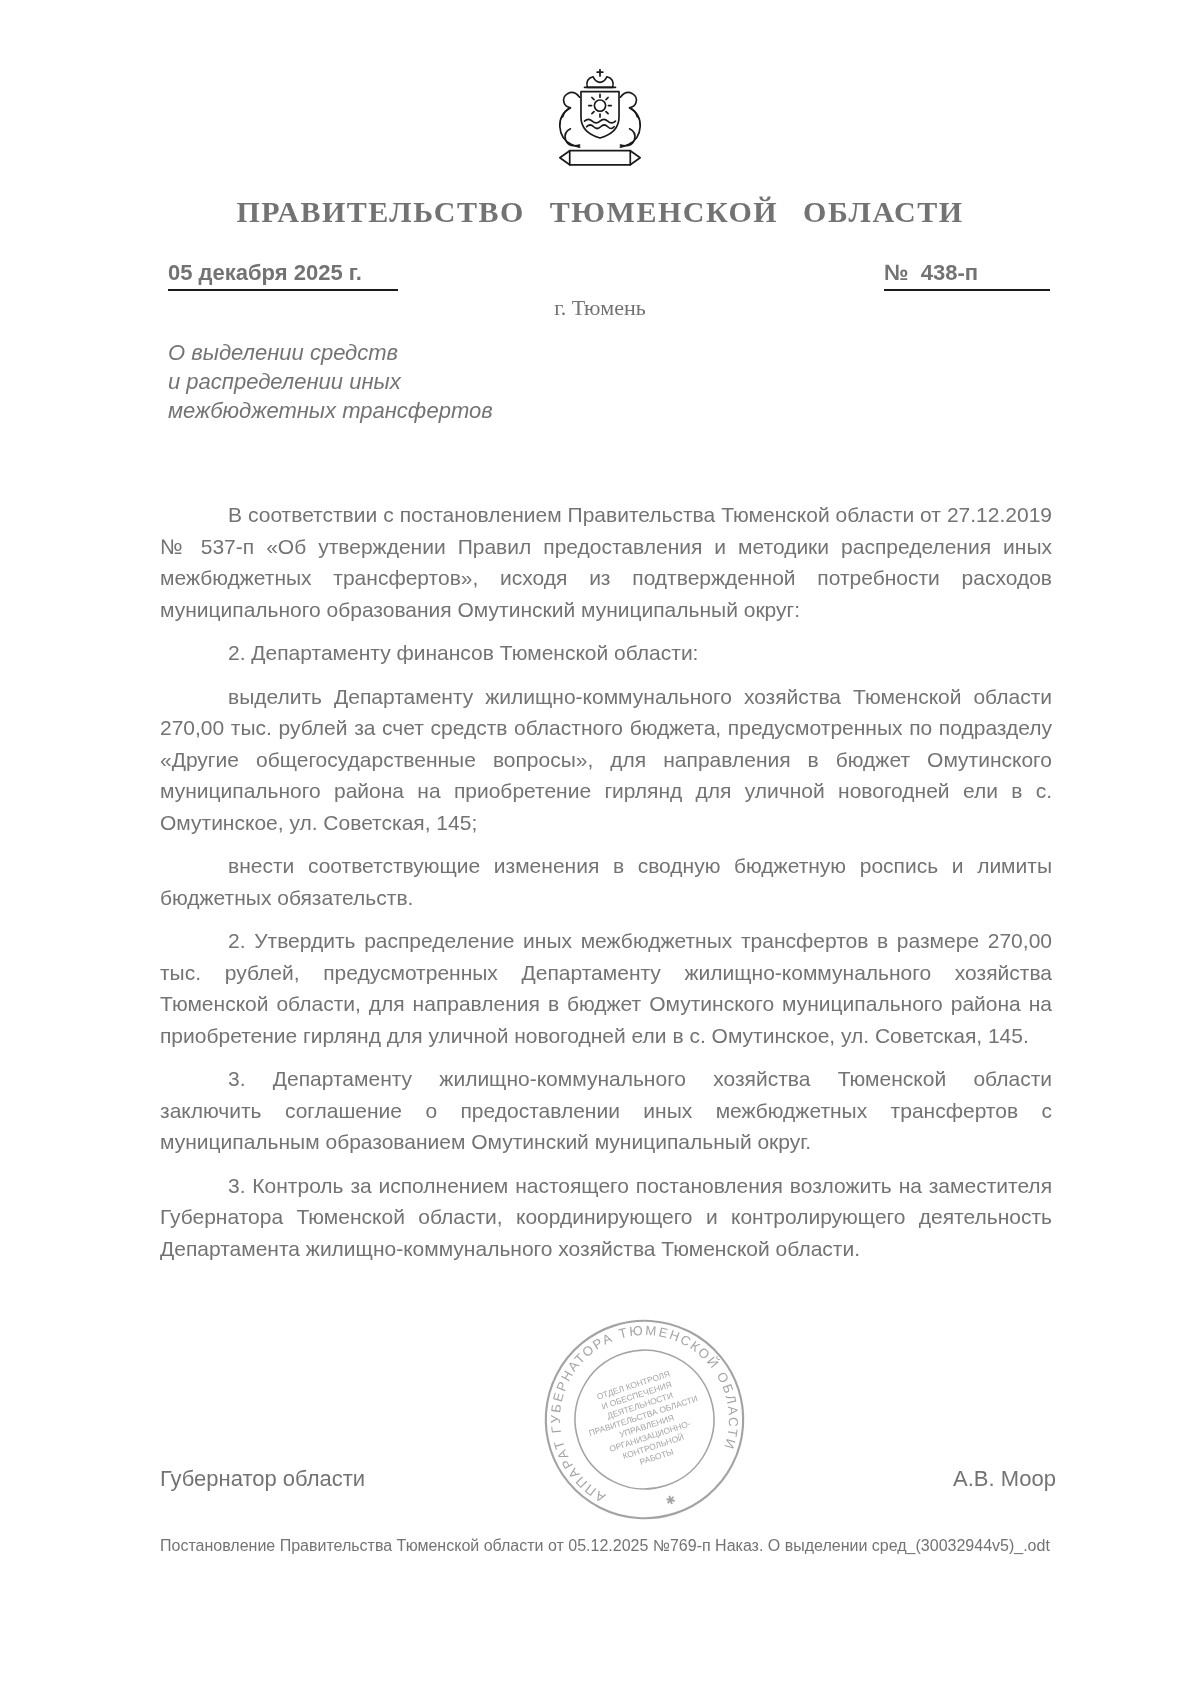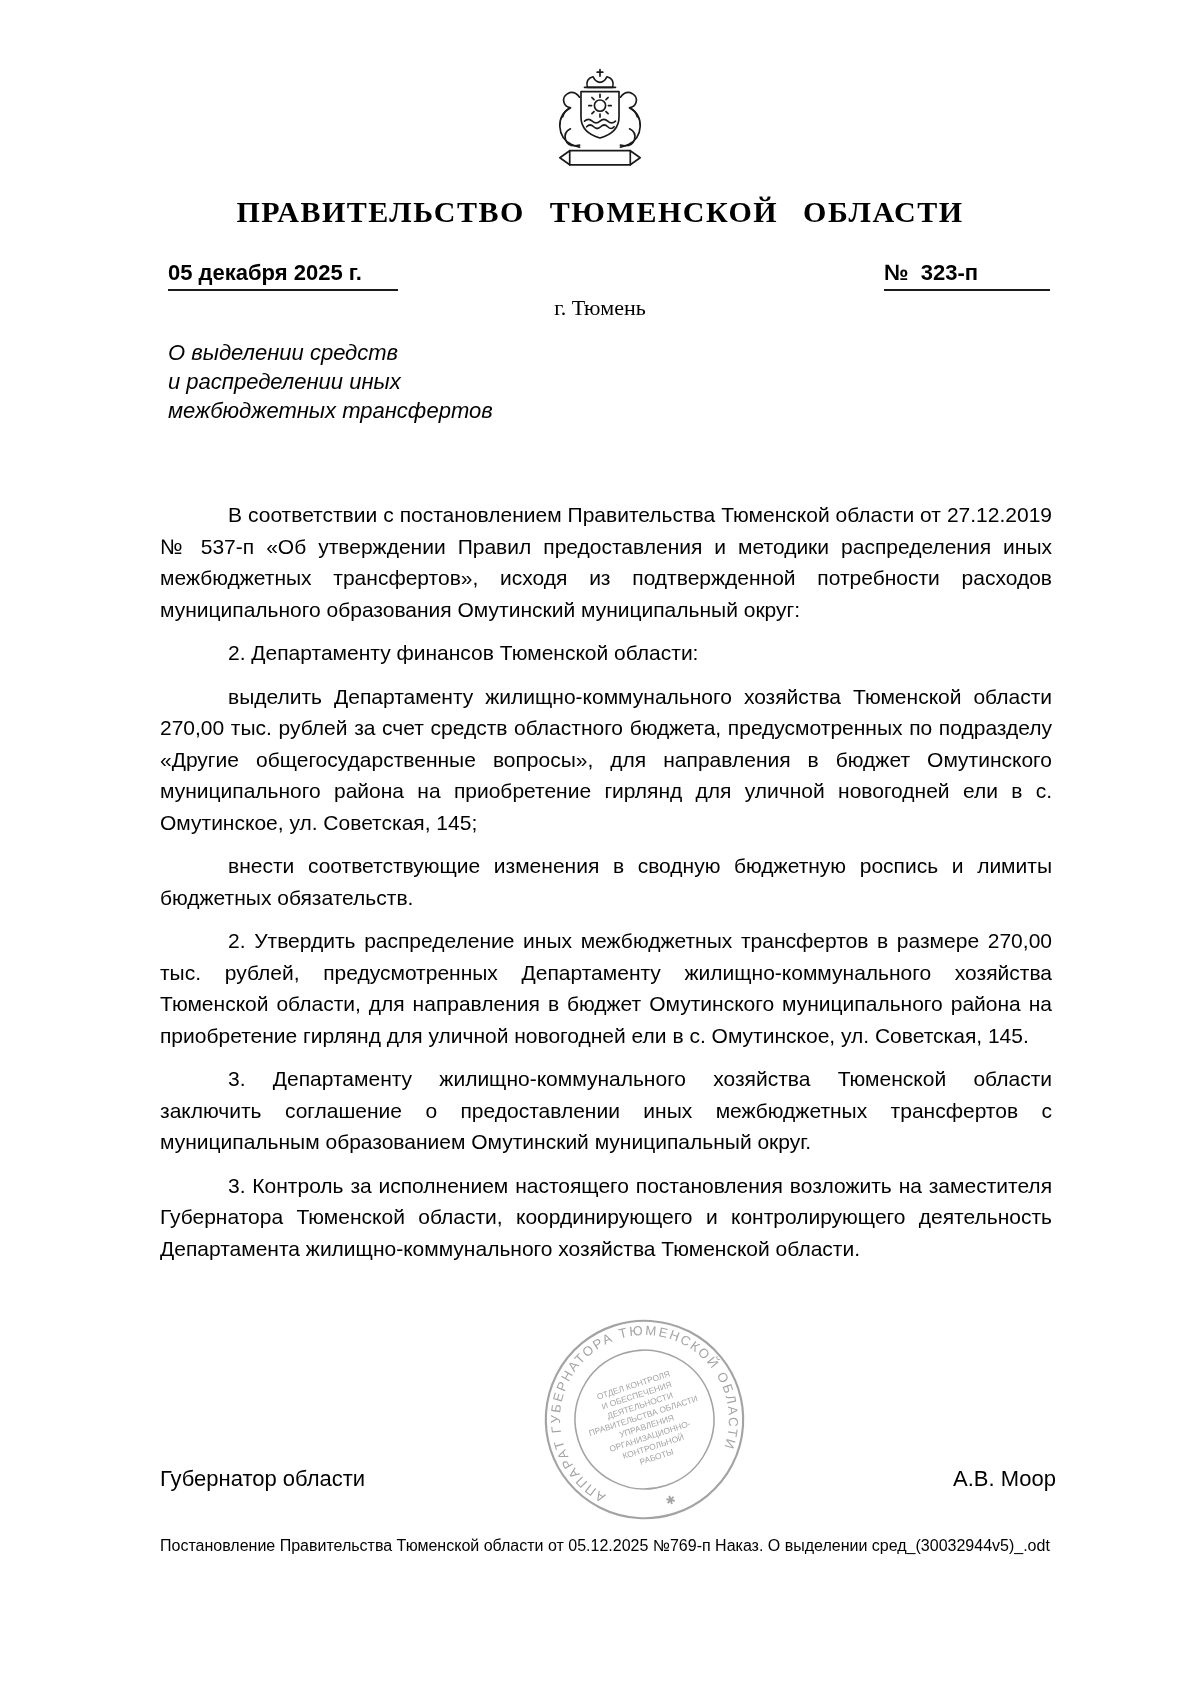--- a/index.html
+++ b/index.html
@@ -6,21 +6,21 @@
     margin: 0;
     padding: 0;
     background: #ffffff;
   }
   .page {
     position: relative;
     width: 1200px;
     height: 1697px;
     margin: 0 auto;
     background: #ffffff;
-    color: #000000;
+    color: #737373;
     overflow: hidden;
     font-family: "Liberation Sans", sans-serif;
   }
   .crest {
     padding-top: 66px;
     display: flex;
     justify-content: center;
   }
   .org-title {
     margin-top: 22px;
@@ -149,21 +149,21 @@
         <path d="M72,120 l-14,10 14,10 M158,120 l14,10 -14,10"></path>
       </g>
     </svg>
   </div>
 
   <div class="org-title">ПРАВИТЕЛЬСТВО ТЮМЕНСКОЙ ОБЛАСТИ</div>
 
 
   <div class="meta-row">
     <span class="doc-date">05 декабря 2025 г.</span>
-    <span class="doc-number">№  323-п</span>
+    <span class="doc-number">№  438-п</span>
   </div>
 
   <div class="doc-city">г. Тюмень</div>
 
   <div class="doc-subject">О выделении средств
 и распределении иных
 межбюджетных трансфертов</div>
 
   <div class="doc-body">
     <p>В соответствии с постановлением Правительства Тюменской области от 27.12.2019 № 537-п «Об утверждении Правил предоставления и методики распределения иных межбюджетных трансфертов», исходя из подтвержденной потребности расходов муниципального образования Омутинский муниципальный округ:</p>

